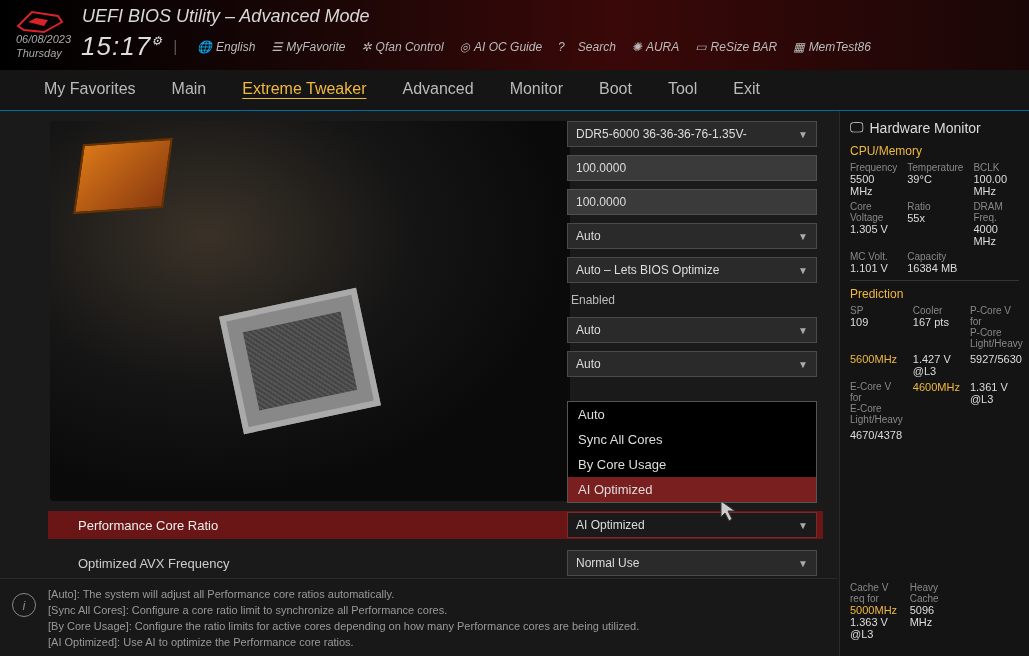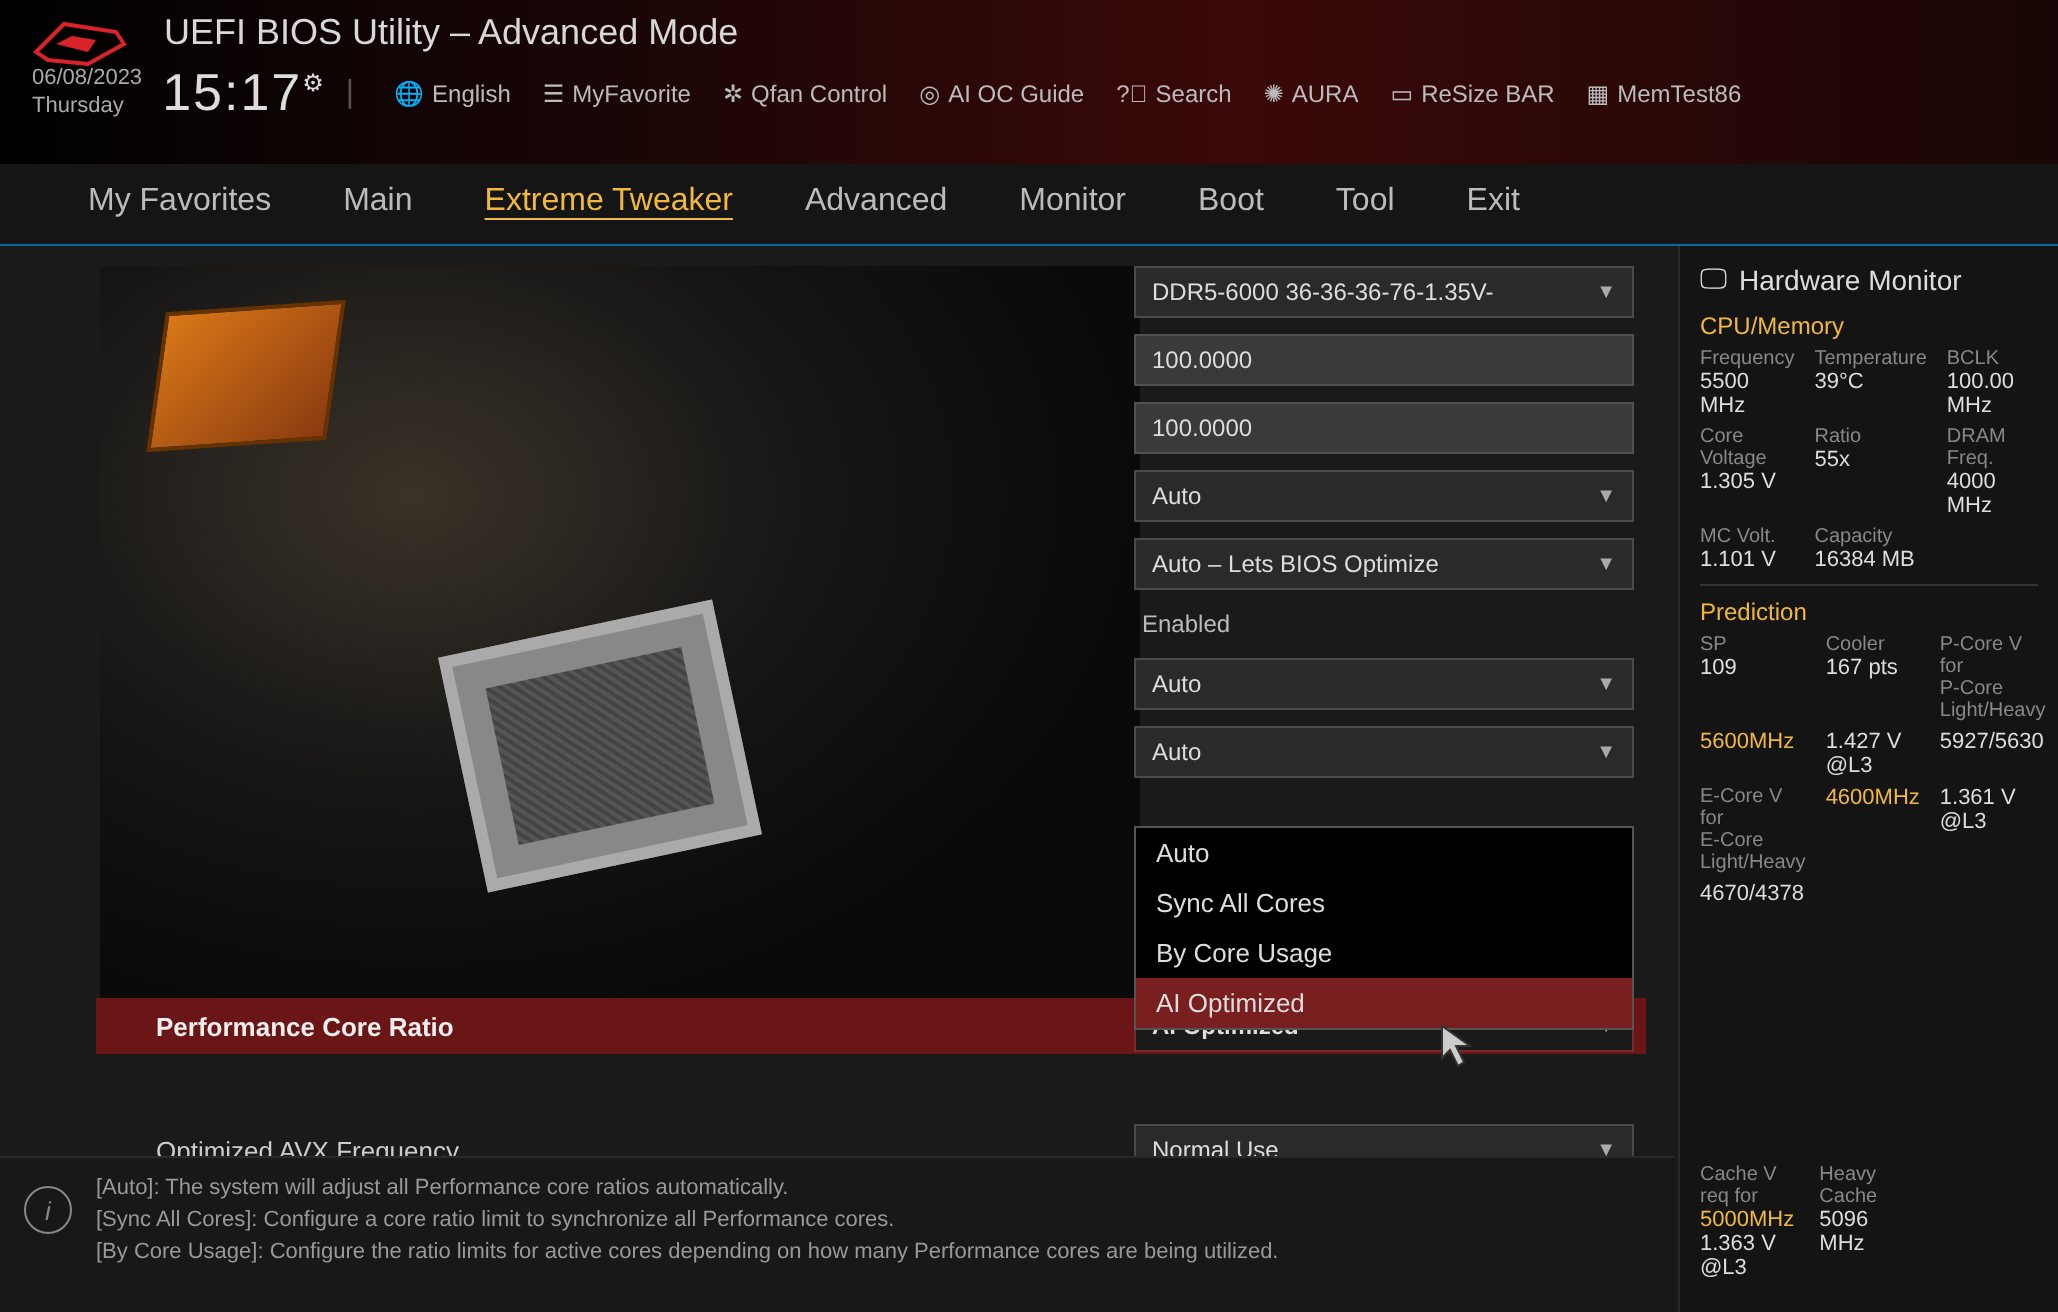--- a/index.html
+++ b/index.html
@@ -5,24 +5,25 @@
 * { margin: 0; padding: 0; box-sizing: border-box; }
 body {
   width: 1029px; height: 656px;
   background: #1a1a1a;
   font-family: Arial, sans-serif;
   color: #ccc;
   overflow: hidden;
   position: relative;
 }
 .header {
-  height: 82px;
+  height: 70px;
   background: linear-gradient(90deg, #000 0%, #1a0606 30%, #3a0808 60%, #1a0606 100%);
   position: relative;
   padding: 6px 16px;
+  font-style: italic;
 }
 .rog-logo {
   position: absolute; left: 14px; top: 8px;
   width: 52px; height: 28px;
 }
 .title-row { display: flex; align-items: center; gap: 10px; margin-left: 66px; }
 .title { font-size: 18px; color: #d8d8d8; font-weight: 400; }
 .datetime-row { display: flex; align-items: center; gap: 10px; margin-top: 4px; }
 .date-block { font-size: 11px; color: #aaa; line-height: 1.2; }
 .time { font-size: 26px; color: #ddd; font-weight: 300; letter-spacing: 1px; }
@@ -302,21 +303,21 @@
       <div class="dd-item">Auto</div>
       <div class="dd-item">Sync All Cores</div>
       <div class="dd-item">By Core Usage</div>
       <div class="dd-item hover">AI Optimized</div>
     </div>
 
     <svg class="cursor-arrow" width="20" height="24" viewBox="0 0 20 24">
       <path d="M2 2 L2 18 L6 14 L10 22 L13 20 L9 12 L16 12 Z" fill="#ccc" stroke="#333"></path>
     </svg>
 
-    <div class="row-highlight" style="top: 376px; font-weight: bold;">
+    <div class="row-highlight" style="top: 400px;">
       <span>Performance Core Ratio</span>
       <div class="select-box">
         <span>AI Optimized</span>
           <span class="caret">▼</span>
       </div>
     </div>
 
     <div class="row-normal" style="top: 438px;">
       <span>Optimized AVX Frequency</span>
       <div class="select-box">
@@ -408,20 +409,21 @@
     </div>
   </div>
 </div>
 
 <div class="help-bar">
   <div class="info-icon">i</div>
   <div class="help-text">
     <div>[Auto]: The system will adjust all Performance core ratios automatically.</div>
     <div>[Sync All Cores]: Configure a core ratio limit to synchronize all Performance cores.</div>
     <div>[By Core Usage]: Configure the ratio limits for active cores depending on how many Performance cores are being utilized.</div>
+    <div>[AI Optimized]: Use AI to optimize the Performance core ratios.</div>
   </div>
 </div>
 
 <div class="sidebar-bottom">
   <div class="stat-grid">
     <div>
         <div class="stat-label">Cache V req for</div>
         <div class="stat-value accent">5000MHz</div>
         <div class="stat-value">1.363 V @L3</div>
       </div>

